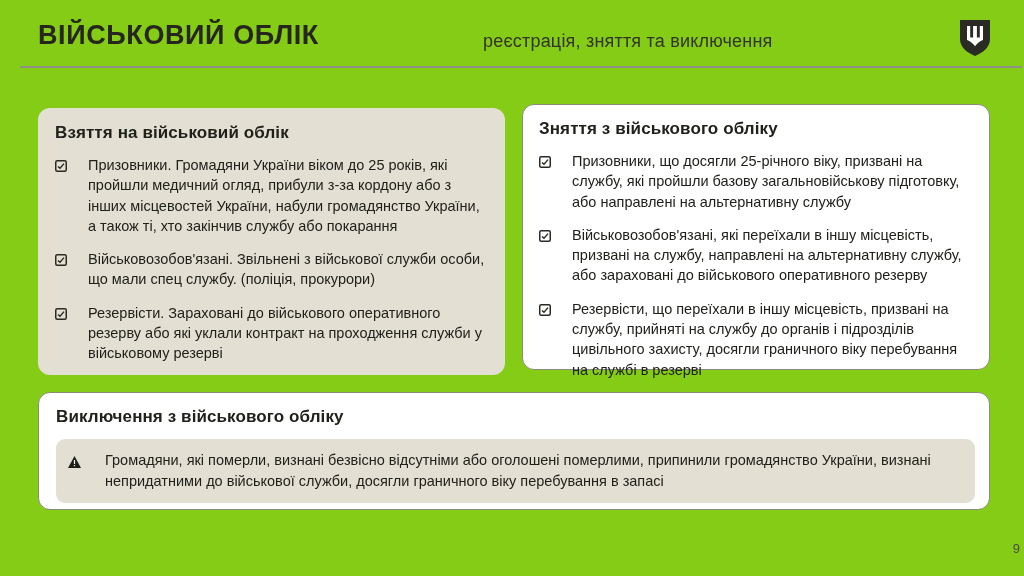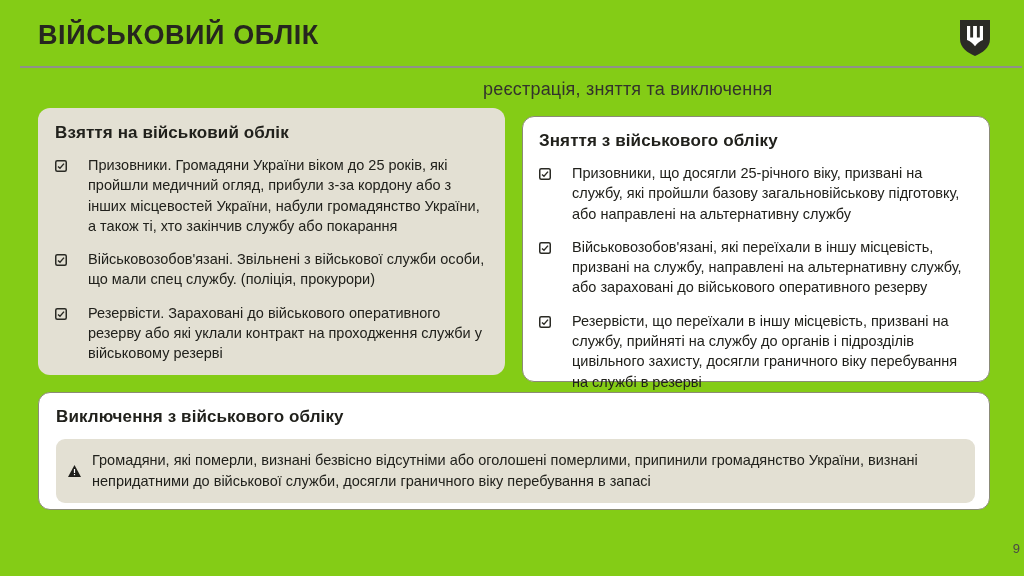--- a/index.html
+++ b/index.html
@@ -7,52 +7,52 @@
     position:relative;width:1024px;height:576px;background:#84cc16;overflow:hidden;
     font-family:"Liberation Sans",sans-serif;color:#21211c;padding-left:18px;
   }
   
   .page-title{
     position:absolute;left:38px;top:20px;margin:0;
     font-size:27px;font-weight:800;letter-spacing:.6px;color:#26261f;
   }
   .page-subtitle{
     position:absolute;left:483px;top:31px;
-    font-size:18px;font-weight:400;color:#33332c;letter-spacing:.2px;margin-top:48px;
+    font-size:18px;font-weight:400;color:#33332c;letter-spacing:.2px;
   }
   .logo{position:absolute;left:958px;top:19px;width:34px;height:38px;}
   .header-rule{
     position:absolute;left:20px;right:20px;top:66px;height:0;
     border:none;border-top:2px solid #90908a;margin:0;
   }
   
   .card{position:absolute;box-sizing:border-box;border-radius:12px;}
   .card-beige{
     left:38px;top:108px;width:467px;height:267px;
     background:#e3e0d3;padding:15px 18px 12px 17px;
   }
   .card-outline-right{
-    left:522px;top:116px;width:468px;height:266px;
+    left:522px;top:104px;width:468px;height:266px;
     background:#ffffff;border:1.5px solid #8b8b76;padding:14px 18px 12px 16px;
   }
   .card-outline-bottom{
     left:38px;top:392px;width:952px;height:118px;
     background:#ffffff;border:1.5px solid #8b8b76;padding:14px 14px 12px 17px;
   }
   .card-title{
     margin:0 0 12px 0;font-size:17px;font-weight:700;color:#21211c;letter-spacing:.1px;
   }
   .bullet{
     display:flex;align-items:flex-start;gap:21px;
     margin:0 0 13px 0;font-size:14.5px;line-height:1.4;font-weight:500;color:#21211c;
   }
   .bullet .bullet-icon{flex:0 0 auto;margin-top:2px;}
   
   .note{
-    display:flex;align-items:center;gap:11px;
+    display:flex;align-items:flex-start;gap:24px;
     background:#e3e0d3;border-radius:9px;padding:11px 16px 11px 12px;
     font-size:14.5px;line-height:1.45;font-weight:500;color:#21211c;
   }
   .note .warn-icon{flex:0 0 auto;margin-top:3px;}
   
   .page-number{
     position:absolute;right:22px;bottom:20px;
     font-size:13px;color:#4a4a45;
   }
 </style>

